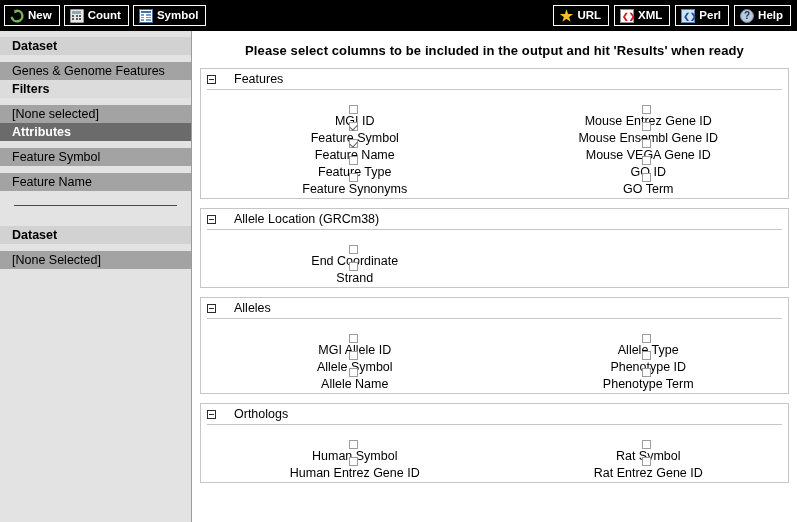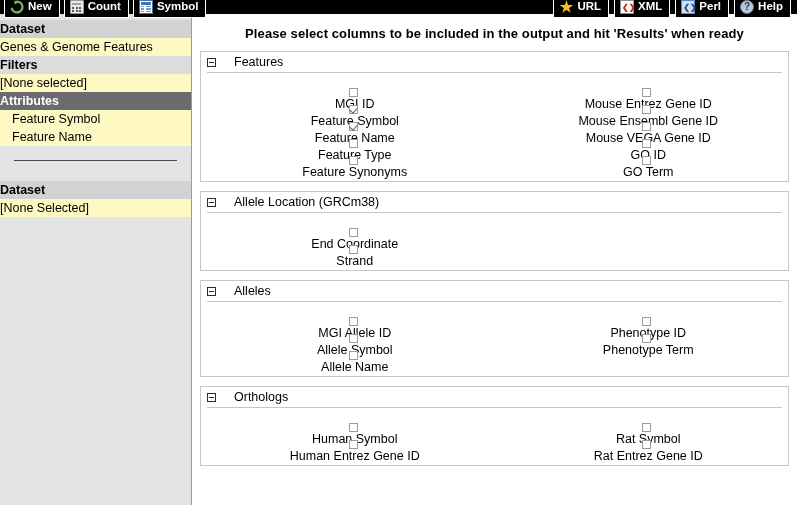--- a/index.html
+++ b/index.html
@@ -11,21 +11,21 @@
     height: 522px;
     overflow: hidden;
     background: #ffffff;
     font-family: "Liberation Sans", sans-serif;
     font-size: 12px;
     color: #000;
   }
 
   
   #toolbar {
-    height: 14px;
+    height: 31px;
     background: #000000;
     position: relative;
     display: flex;
     align-items: center;
     box-sizing: border-box;
   }
   .tb-left {
     display: flex;
     align-items: center;
     margin-left: 4px;
@@ -133,26 +133,26 @@
     flex: 0 0 192px;
     background: #e3e3e3;
     border-right: 1px solid #9b9b9b;
     box-sizing: border-box;
     padding-top: 6px;
     font-size: 12.5px;
   }
   .sb-row {
     height: 18px;
     line-height: 18px;
-    padding-left: 0;
+    padding-left: 12px;
     white-space: nowrap;
     box-sizing: border-box;
   }
   .sb-row.shadeA { background: #d2d2d2; }
-  .sb-row.shadeB { background: #fef9c3; }
+  .sb-row.shadeB { background: #a3a3a3; margin-top: 7px; }
   .sb-row.shadeC { background: #dcdcdc; }
   .sb-row.head { font-weight: bold; }
   .sb-row.indent { }
   .sb-row.indent2 { padding-left: 12px; }
   .sb-row.sel {
     background: #6b6b6b;
     color: #ffffff;
     font-weight: bold;
   }
   .sb-hr {
@@ -435,20 +435,24 @@
             <span class="cb-label">Allele Symbol</span>
           </div>
           <div class="cb-row">
             <span class="cb"></span>
             <span class="cb-label">Allele Name</span>
           </div>
         </div>
         <div class="col">
           <div class="cb-row">
             <span class="cb"></span>
+            <span class="cb-label">Allele Type</span>
+          </div>
+          <div class="cb-row">
+            <span class="cb"></span>
             <span class="cb-label">Phenotype ID</span>
           </div>
           <div class="cb-row">
             <span class="cb"></span>
             <span class="cb-label">Phenotype Term</span>
           </div>
         </div>
       </div>
     </div>
 

